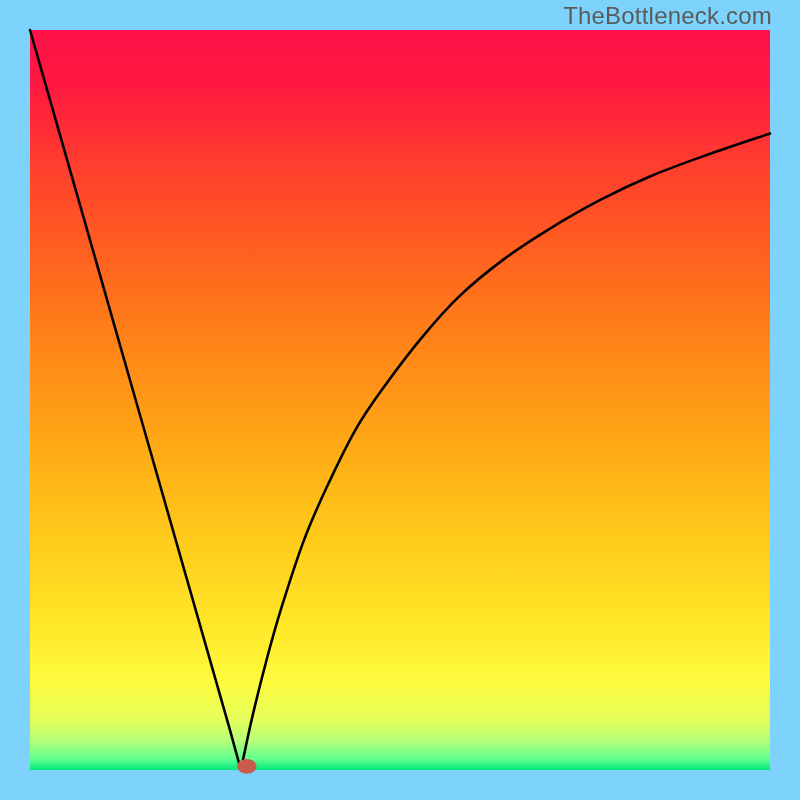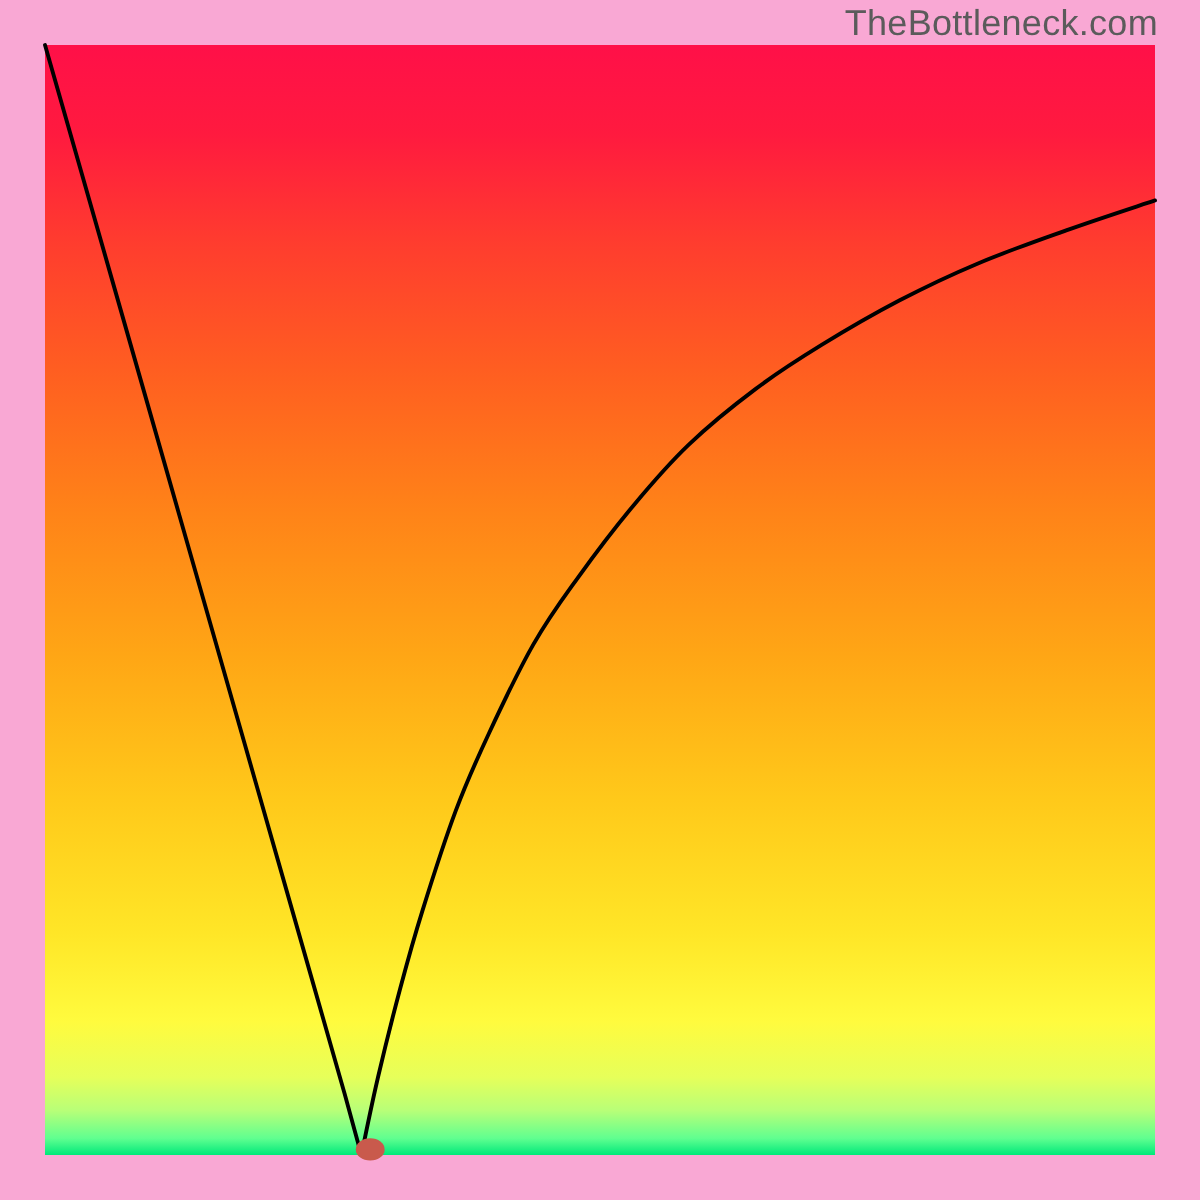--- a/index.html
+++ b/index.html
@@ -7,21 +7,21 @@
     padding: 0;
     width: 800px;
     height: 800px;
     overflow: hidden;
     font-family: Arial, Helvetica, sans-serif;
   }
   .stage {
     position: relative;
     width: 800px;
     height: 800px;
-    background: #f9a8d4;
+    background: #7dd3fc;
   }
   .plot-area {
     position: absolute;
     left: 30px;
     top: 30px;
     width: 740px;
     height: 740px;
   }
   .gradient-bg {
     position: absolute;

